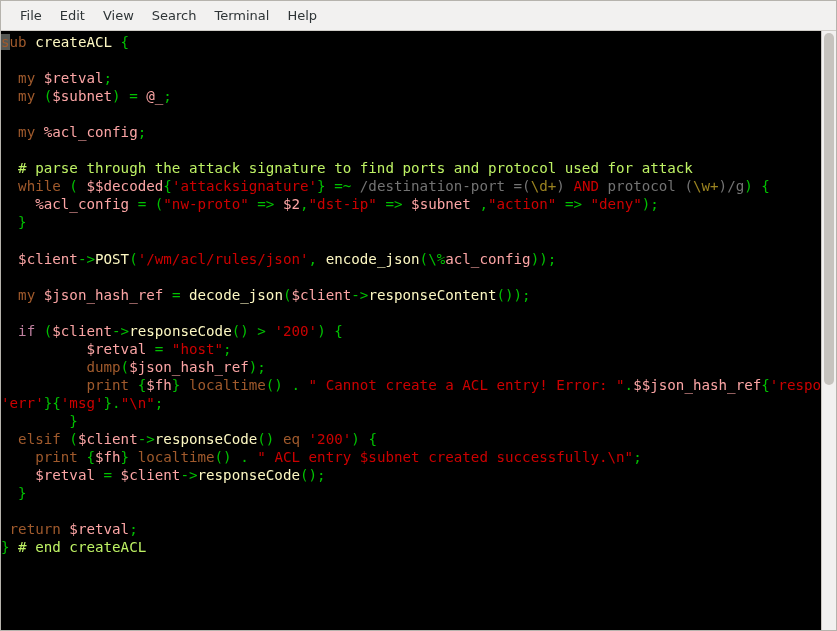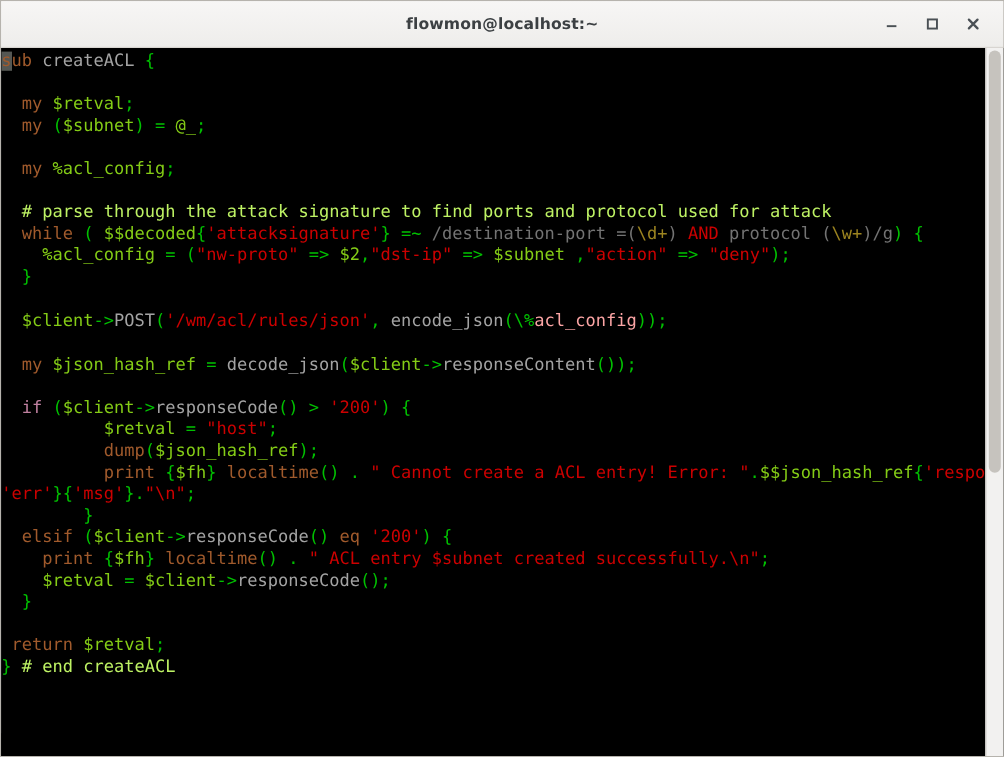--- a/index.html
+++ b/index.html
@@ -128,22 +128,22 @@
     font-size: 14.2px;
     line-height: 18.05px;
     white-space: pre;
     color: #d3d7cf;
     letter-spacing: 0px;
   }
   .line { height: 18.05px; white-space: pre; }
 
   
   .c-kw      { color: #a05a2c; margin-top: 41px; }   
-  .c-func    { color: #a3a3a3; }   
-  .c-var     { color: #84cc16; }   
+  .c-func    { color: #fef9c3; }   
+  .c-var     { color: #fca5a5; }   
   .c-ident   { color: #fca5a5; }   
   .c-str     { color: #cc0000; margin-top: 44px; }   
   .c-cmt     { color: #bef264; }   
   .c-op      { color: #00c000; }
   .c-cond    { color: #c080a0; }   
   .c-regex   { color: #737373; }
   .c-regexsp { color: #9c8420; }
 
   
   .cursor-cell {
@@ -164,41 +164,29 @@
     line-height: 19px;
     white-space: pre;
     color: #00d000;
   }
 </style>
 </head>
 <body>
 
 <div class="window">
 
-  <div class="titlebar">
-    <div class="title-text">flowmon@localhost:~</div>
-    <div class="win-buttons">
-      <div class="win-btn">
-        <svg width="12" height="12" viewBox="0 0 12 12">
-          <rect x="2" y="7" width="8" height="1.6" fill="#4a5055"></rect>
-        </svg>
-      </div>
-      <div class="win-btn">
-        <svg width="12" height="12" viewBox="0 0 12 12">
-          <rect x="2.2" y="2.2" width="7.6" height="7.6" fill="none" stroke="#4a5055" stroke-width="1.6"></rect>
-        </svg>
-      </div>
-      <div class="win-btn">
-        <svg width="12" height="12" viewBox="0 0 12 12">
-          <path d="M2.4 2.4 L9.6 9.6 M9.6 2.4 L2.4 9.6" stroke="#4a5055" stroke-width="1.9" stroke-linecap="round"></path>
-        </svg>
-      </div>
-    </div>
+
+  <div class="menubar">
+    <div class="menu-item">File</div>
+    <div class="menu-item">Edit</div>
+    <div class="menu-item">View</div>
+    <div class="menu-item">Search</div>
+    <div class="menu-item">Terminal</div>
+    <div class="menu-item">Help</div>
   </div>
-
 
   <div class="term-area">
     <div class="term-content">
 
       <div class="code" id="vim-buffer"><div class="line"><span class="c-kw"><span class="cursor-cell">s</span>ub</span> <span class="c-func">createACL</span> <span class="c-op">{</span></div><div class="line">&nbsp;</div><div class="line">  <span class="c-kw">my</span> <span class="c-var">$retval</span><span class="c-op">;</span></div><div class="line">  <span class="c-kw">my</span> <span class="c-op">(</span><span class="c-var">$subnet</span><span class="c-op">)</span> <span class="c-op">=</span> <span class="c-var">@_</span><span class="c-op">;</span></div><div class="line">&nbsp;</div><div class="line">  <span class="c-kw">my</span> <span class="c-var">%acl_config</span><span class="c-op">;</span></div><div class="line">&nbsp;</div><div class="line">  <span class="c-cmt"># parse through the attack signature to find ports and protocol used for attack</span></div><div class="line">  <span class="c-kw">while</span> <span class="c-op">(</span> <span class="c-var">$$decoded</span><span class="c-op">{</span><span class="c-str">'attacksignature'</span><span class="c-op">}</span> <span class="c-op">=~</span> <span class="c-regex">/destination-port =(</span><span class="c-regexsp">\d+</span><span class="c-regex">) </span><span class="c-str">AND</span><span class="c-regex"> protocol (</span><span class="c-regexsp">\w+</span><span class="c-regex">)/g</span><span class="c-op">)</span> <span class="c-op">{</span></div><div class="line">    <span class="c-var">%acl_config</span> <span class="c-op">=</span> <span class="c-op">(</span><span class="c-str">"nw-proto"</span> <span class="c-op">=&gt;</span> <span class="c-var">$2</span><span class="c-op">,</span><span class="c-str">"dst-ip"</span> <span class="c-op">=&gt;</span> <span class="c-var">$subnet</span> <span class="c-op">,</span><span class="c-str">"action"</span> <span class="c-op">=&gt;</span> <span class="c-str">"deny"</span><span class="c-op">);</span></div><div class="line">  <span class="c-op">}</span></div><div class="line">&nbsp;</div><div class="line">  <span class="c-var">$client</span><span class="c-op">-&gt;</span><span class="c-func">POST</span><span class="c-op">(</span><span class="c-str">'/wm/acl/rules/json'</span><span class="c-op">,</span> <span class="c-func">encode_json</span><span class="c-op">(\%</span><span class="c-ident">acl_config</span><span class="c-op">));</span></div><div class="line">&nbsp;</div><div class="line">  <span class="c-kw">my</span> <span class="c-var">$json_hash_ref</span> <span class="c-op">=</span> <span class="c-func">decode_json</span><span class="c-op">(</span><span class="c-var">$client</span><span class="c-op">-&gt;</span><span class="c-func">responseContent</span><span class="c-op">());</span></div><div class="line">&nbsp;</div><div class="line">  <span class="c-cond">if</span> <span class="c-op">(</span><span class="c-var">$client</span><span class="c-op">-&gt;</span><span class="c-func">responseCode</span><span class="c-op">()</span> <span class="c-op">&gt;</span> <span class="c-str">'200'</span><span class="c-op">)</span> <span class="c-op">{</span></div><div class="line">          <span class="c-var">$retval</span> <span class="c-op">=</span> <span class="c-str">"host"</span><span class="c-op">;</span></div><div class="line">          <span class="c-kw">dump</span><span class="c-op">(</span><span class="c-var">$json_hash_ref</span><span class="c-op">);</span></div><div class="line">          <span class="c-kw">print</span> <span class="c-op">{</span><span class="c-var">$fh</span><span class="c-op">}</span> <span class="c-kw">localtime</span><span class="c-op">()</span> <span class="c-op">.</span> <span class="c-str">" Cannot create a ACL entry! Error: "</span><span class="c-op">.</span><span class="c-var">$$json_hash_ref</span><span class="c-op">{</span><span class="c-str">'response'</span></div><div class="line"><span class="c-str">'err'</span><span class="c-op">}{</span><span class="c-str">'msg'</span><span class="c-op">}.</span><span class="c-str">"\n"</span><span class="c-op">;</span></div><div class="line">        <span class="c-op">}</span></div><div class="line">  <span class="c-kw">elsif</span> <span class="c-op">(</span><span class="c-var">$client</span><span class="c-op">-&gt;</span><span class="c-func">responseCode</span><span class="c-op">()</span> <span class="c-kw">eq</span> <span class="c-str">'200'</span><span class="c-op">)</span> <span class="c-op">{</span></div><div class="line">    <span class="c-kw">print</span> <span class="c-op">{</span><span class="c-var">$fh</span><span class="c-op">}</span> <span class="c-kw">localtime</span><span class="c-op">()</span> <span class="c-op">.</span> <span class="c-str">" ACL entry $subnet created successfully.\n"</span><span class="c-op">;</span></div><div class="line">    <span class="c-var">$retval</span> <span class="c-op">=</span> <span class="c-var">$client</span><span class="c-op">-&gt;</span><span class="c-func">responseCode</span><span class="c-op">();</span></div><div class="line">  <span class="c-op">}</span></div><div class="line">&nbsp;</div><div class="line"> <span class="c-kw">return</span> <span class="c-var">$retval</span><span class="c-op">;</span></div><div class="line"><span class="c-op">}</span> <span class="c-cmt"># end createACL</span></div></div>
 
       <div class="statusline">
         
         
         

